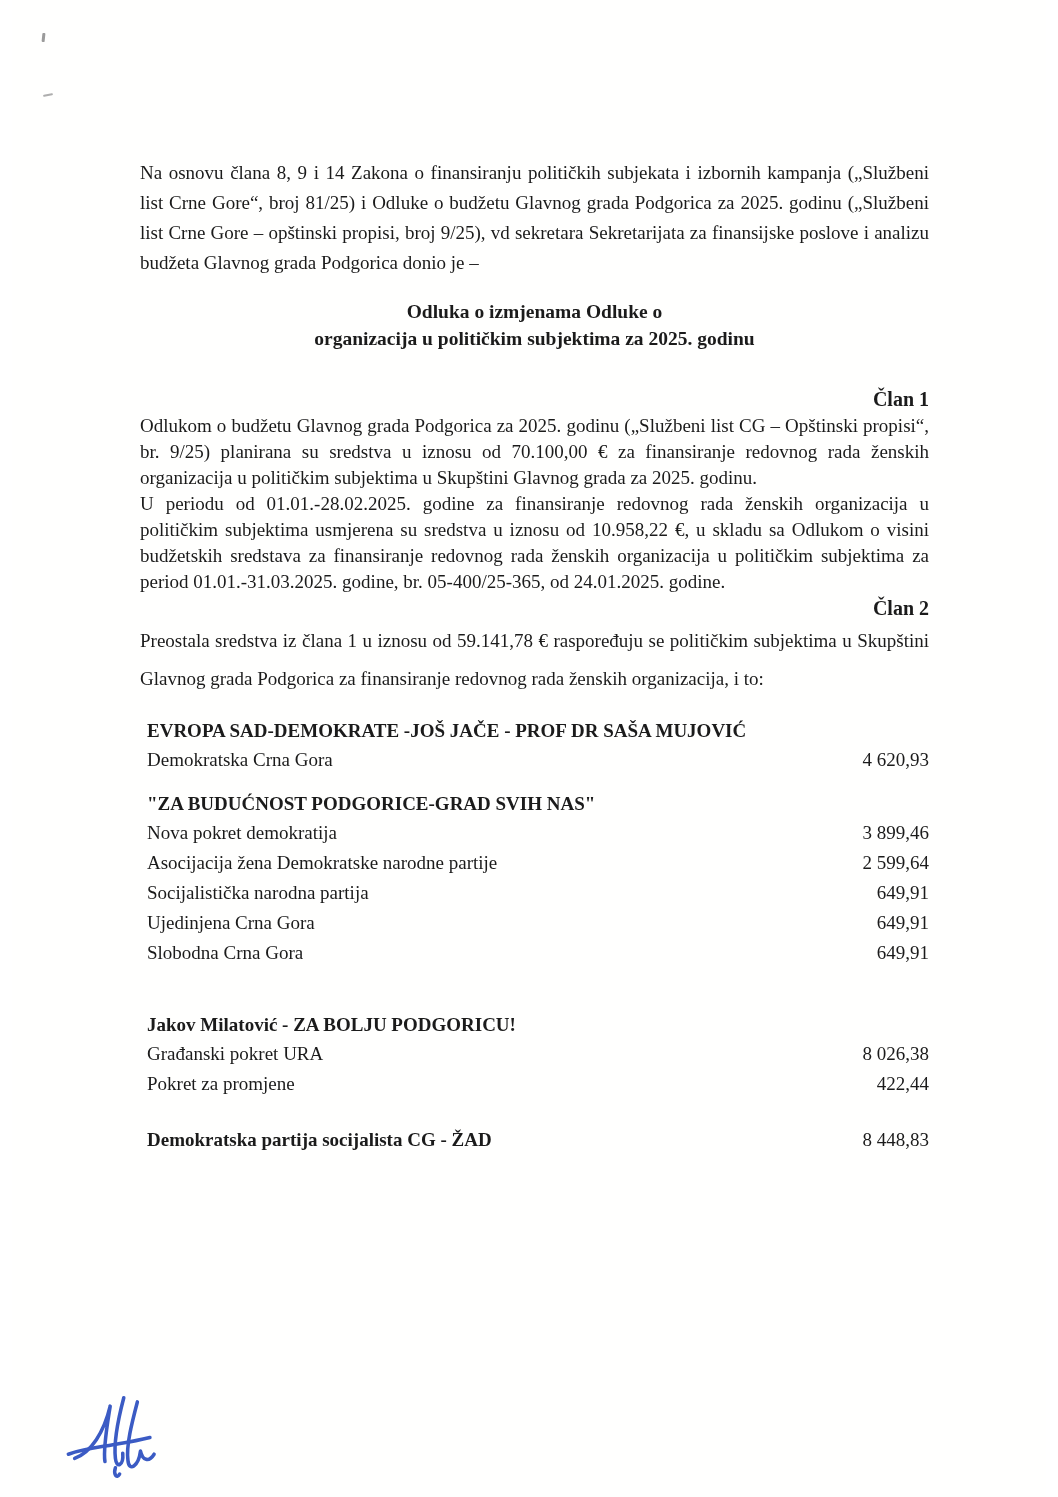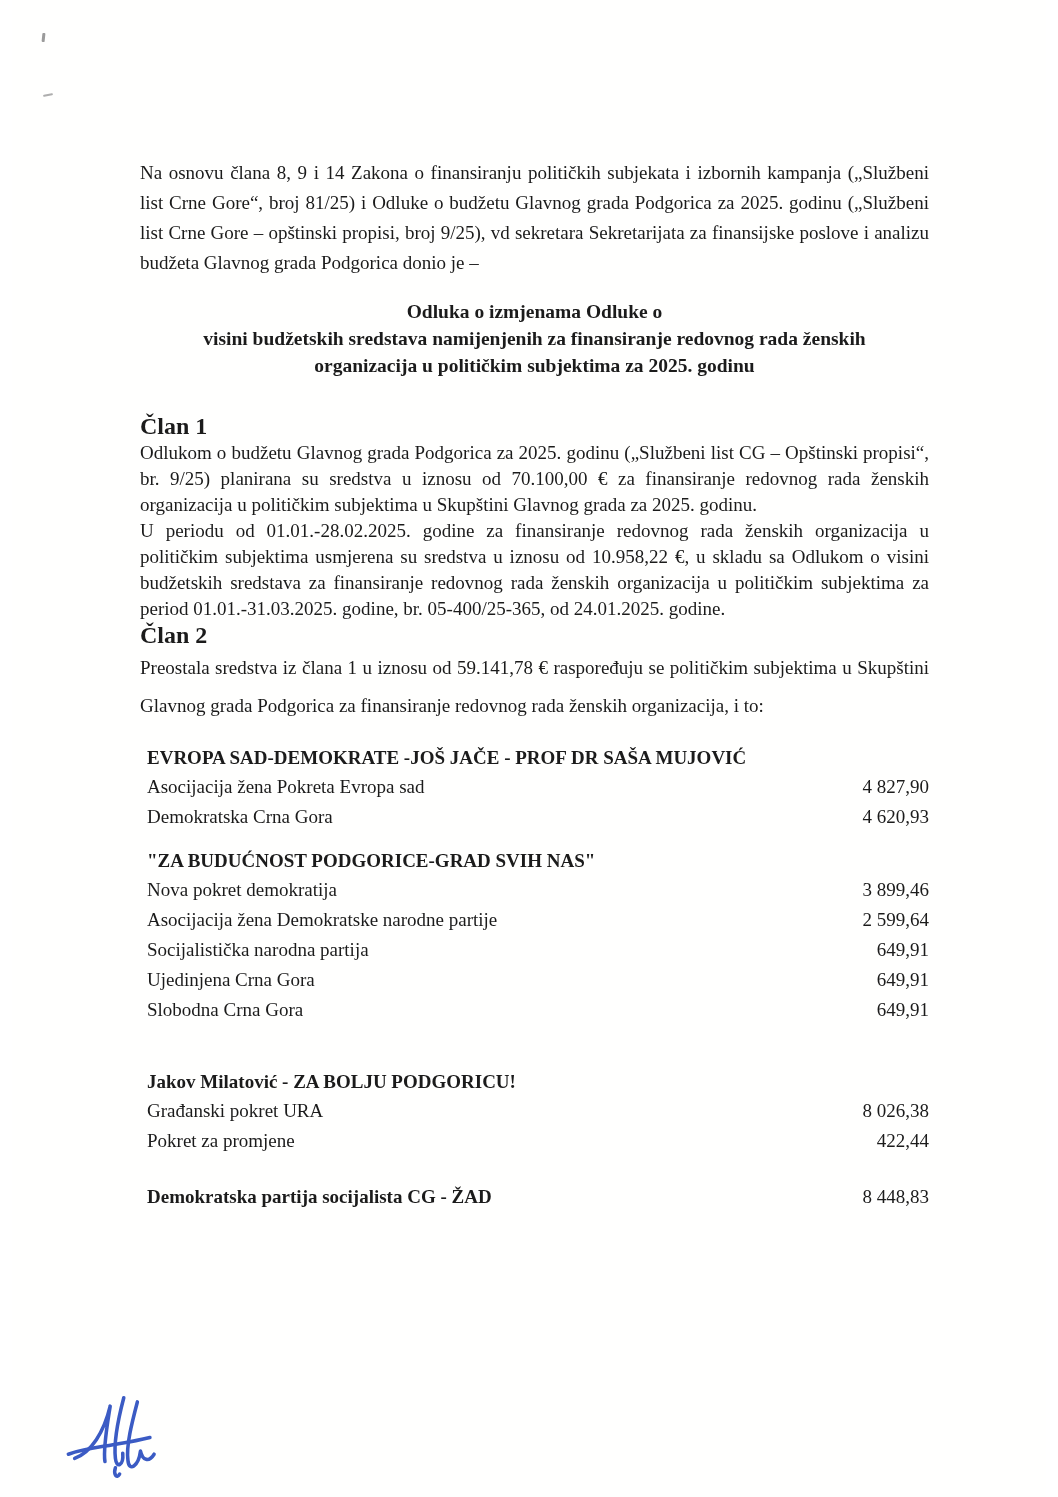--- a/index.html
+++ b/index.html
@@ -23,22 +23,22 @@
   .intro { line-height: 30px; }
   .doc-title {
     margin-top: 20px;
     text-align: center;
     font-weight: bold;
     font-size: 19.5px;
     line-height: 27px;
   }
   .article-heading {
     margin: 34px 0 0 0;
-    text-align: left;
-    font-size: 24px;
+    text-align: right;
+    font-size: 20px;
     line-height: 27px;
     font-weight: bold;
   }
   .a1p { line-height: 26px; }
   .a1p-first { margin-top: 16px; }
   .a2p { margin-top: 20px; line-height: 38px; }
   .allocations {
     margin-top: 18px;
     padding-left: 7px;
     font-size: 19px;
@@ -90,41 +90,36 @@
 
 <div class="page">
 
   <div class="speck-1"></div>
   <div class="speck-2"></div>
 
   <p class="body intro">Na osnovu člana 8, 9 i 14 Zakona o finansiranju političkih subjekata i izbornih kampanja („Službeni list Crne Gore“, broj 81/25) i Odluke o budžetu Glavnog grada Podgorica za 2025. godinu („Službeni list Crne Gore – opštinski propisi, broj 9/25), vd sekretara Sekretarijata za finansijske poslove i analizu budžeta Glavnog grada Podgorica donio je –</p>
 
   <div class="doc-title">
     <div>Odluka o izmjenama Odluke o</div>
-    <div>visini budžetskih sredstava namijenjenih za finansiranje redovnog rada ženskih</div>
     <div>organizacija u političkim subjektima za 2025. godinu</div>
   </div>
 
   <div class="article-heading">Član 1</div>
 
   <p class="body a1p a1p-first">Odlukom o budžetu Glavnog grada Podgorica za 2025. godinu („Službeni list CG – Opštinski propisi“, br. 9/25) planirana su sredstva u iznosu od 70.100,00 € za finansiranje redovnog rada ženskih organizacija u političkim subjektima u Skupštini Glavnog grada za 2025. godinu.</p>
   <p class="body a1p">U periodu od 01.01.-28.02.2025. godine za finansiranje redovnog rada ženskih organizacija u političkim subjektima usmjerena su sredstva u iznosu od 10.958,22 €, u skladu sa Odlukom o visini budžetskih sredstava za finansiranje redovnog rada ženskih organizacija u političkim subjektima za period 01.01.-31.03.2025. godine, br. 05-400/25-365, od 24.01.2025. godine.</p>
 
   <div class="article-heading" style="margin-top:0;">Član 2</div>
 
   <p class="body a2p">Preostala sredstva iz člana 1 u iznosu od 59.141,78 € raspoređuju se političkim subjektima u Skupštini Glavnog grada Podgorica za finansiranje redovnog rada ženskih organizacija, i to:</p>
 
   <div class="allocations">
 
     <div class="group group-1">
       <div class="g-header">EVROPA SAD-DEMOKRATE -JOŠ JAČE - PROF DR SAŠA MUJOVIĆ</div>
-      <div class="alloc-row">
-        <span class="party">Asocijacija žena Pokreta Evropa sad</span>
-        <span class="amount">4 827,90</span>
-      </div>
       <div class="alloc-row">
         <span class="party">Demokratska Crna Gora</span>
         <span class="amount">4 620,93</span>
       </div>
     </div>
 
     <div class="group group-2">
       <div class="g-header">"ZA BUDUĆNOST PODGORICE-GRAD SVIH NAS"</div>
       <div class="alloc-row">
         <span class="party">Nova pokret demokratija</span>

